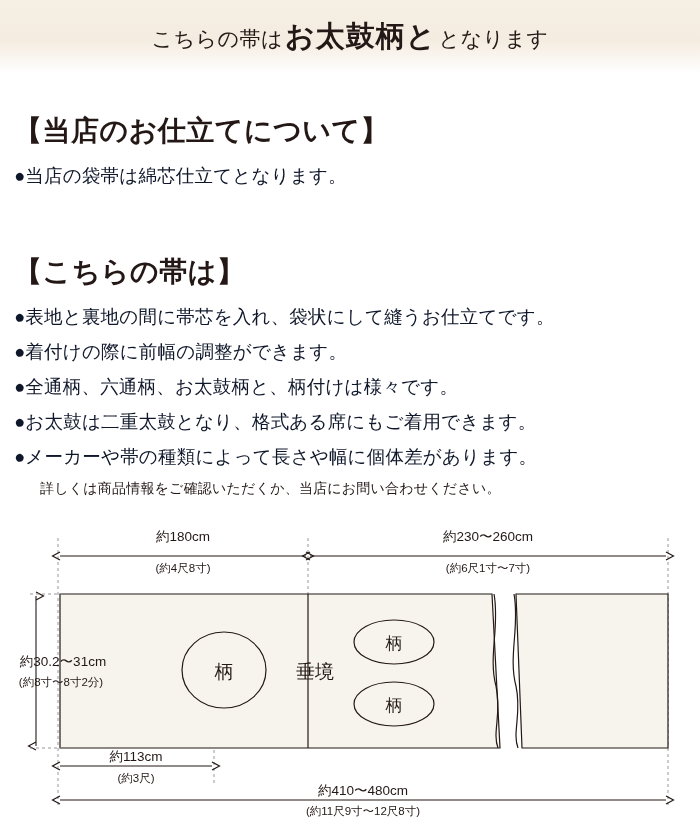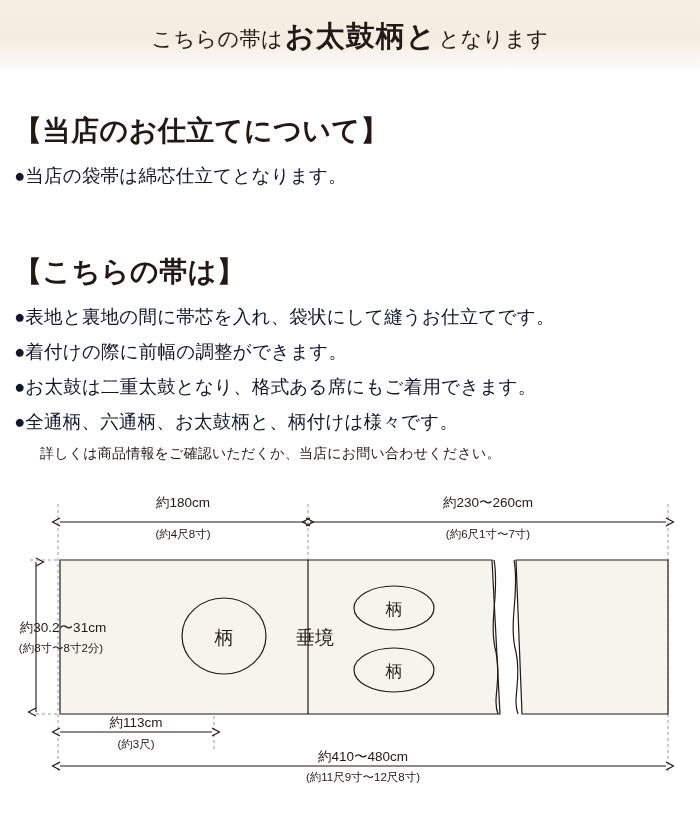--- a/index.html
+++ b/index.html
@@ -123,22 +123,23 @@
     <div class="section-title">【当店のお仕立てについて】</div>
     <p class="bullet-line">●当店の袋帯は綿芯仕立てとなります。</p>
   </div>
 
   <div class="gap-block"></div>
 
   <div>
     <div class="section-title">【こちらの帯は】</div>
     <p class="bullet-line">●表地と裏地の間に帯芯を入れ、袋状にして縫うお仕立てです。</p>
     <p class="bullet-line">●着付けの際に前幅の調整ができます。</p>
+    <p class="bullet-line">●全通柄、六通柄、お太鼓柄と、柄付けは様々です。</p>
     <p class="bullet-line">●お太鼓は二重太鼓となり、格式ある席にもご着用できます。</p>
-    <p class="bullet-line">●全通柄、六通柄、お太鼓柄と、柄付けは様々です。</p>
+    <p class="bullet-line">●メーカーや帯の種類によって長さや幅に個体差があります。</p>
     <p class="indent-line">詳しくは商品情報をご確認いただくか、当店にお問い合わせください。</p>
   </div>
 
 </div>
 
 <div class="diagram">
   <svg width="700" height="300" viewBox="0 0 700 300" xmlns="http://www.w3.org/2000/svg">
     <defs>
       <marker id="arrL" markerWidth="9" markerHeight="9" refX="8" refY="4.5" orient="auto">
         <path d="M8,0.8 L1.2,4.5 L8,8.2" fill="none" stroke="#231815" stroke-width="1.1"></path>

